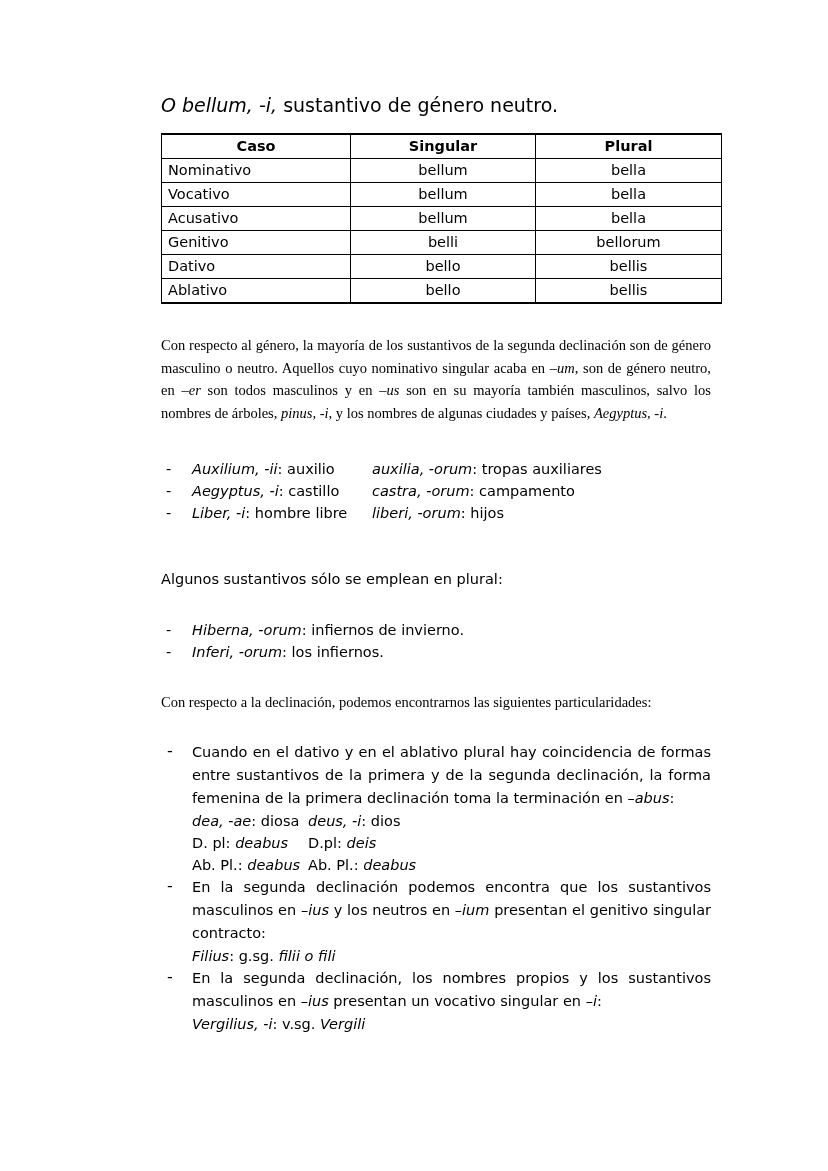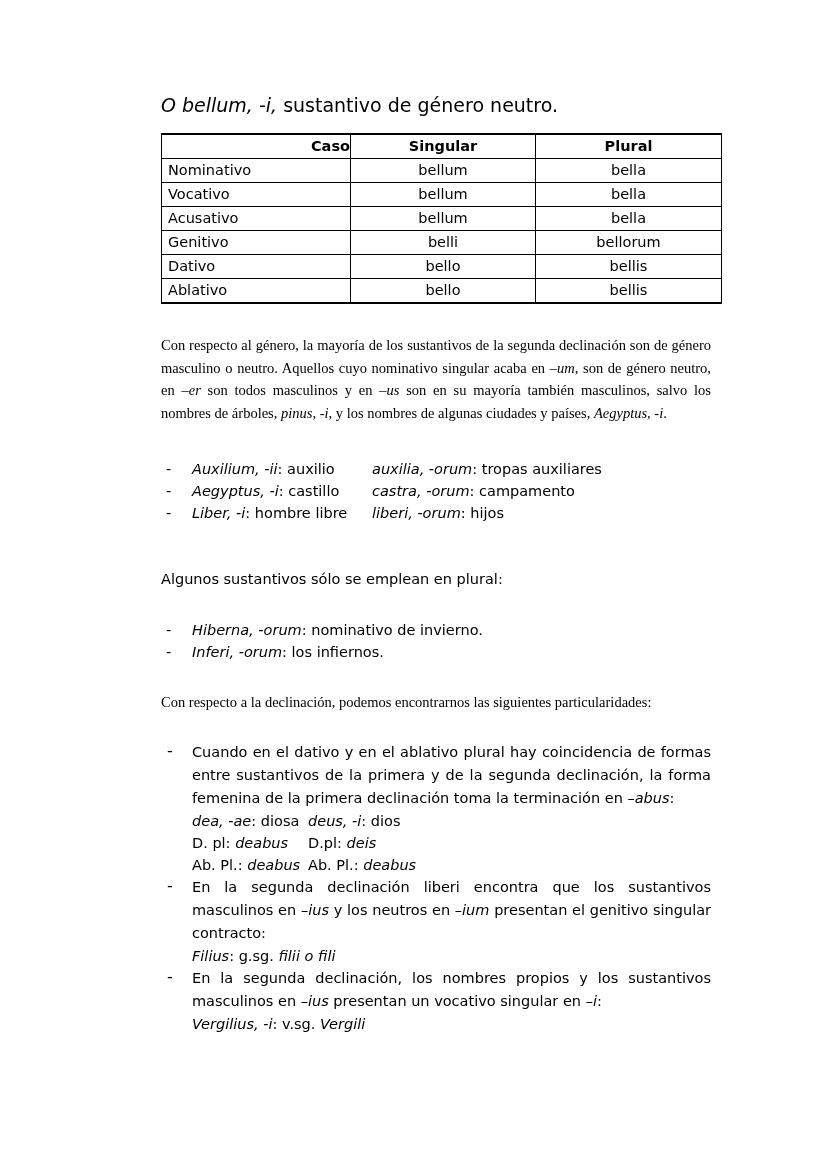--- a/index.html
+++ b/index.html
@@ -38,21 +38,21 @@
     margin-bottom: 30px;
     table-layout: fixed;
   }
   table.decl td, table.decl th {
     border: 1px solid #000000;
     font-size: 14.5px;
     height: 22px;
     padding: 0 0 1px 0;
     font-weight: normal;
   }
-  table.decl .c-case   { width: 188px; text-align: right; }
+  table.decl .c-case   { width: 188px; }
   table.decl .c-sing   { width: 184px; }
   table.decl .c-plur   { width: 185px; }
   table.decl thead td {
     text-align: center;
     font-weight: bold;
   }
   table.decl tbody td.case-name {
     text-align: left;
     padding-left: 6px;
     font-weight: normal;
@@ -222,21 +222,21 @@
 
   <div class="spacer-sm"></div>
 
   <p class="plain">Algunos sustantivos sólo se emplean en plural:</p>
 
   <div class="spacer-sm"></div>
 
   <div class="dash-list">
     <div class="dash-row">
       <span class="dash">-</span>
-      <span><span class="it">Hiberna, -orum</span><span>: nominativo de invierno.</span></span>
+      <span><span class="it">Hiberna, -orum</span><span>: infiernos de invierno.</span></span>
     </div>
     <div class="dash-row">
       <span class="dash">-</span>
       <span><span class="it">Inferi, -orum</span><span>: los infiernos.</span></span>
     </div>
   </div>
 
   <div class="spacer-sm"></div>
 
   <p class="para">Con respecto a la declinación, podemos encontrarnos las siguientes particularidades:</p>
@@ -248,21 +248,21 @@
     <div class="hang-item">
       <span class="dash">-</span>
       <div class="body"><span>Cuando en el dativo y en el ablativo plural hay coincidencia de formas entre sustantivos de la primera y de la segunda declinación, la forma femenina de la primera declinación toma la terminación en </span><span class="it">–abus</span><span>:</span></div>
       <div class="sub-block"><span class="s-a"><span class="it">dea, -ae</span><span>: diosa</span></span><span class="s-b"><span class="it">deus, -i</span><span>: dios</span></span></div>
       <div class="sub-block"><span class="s-a"><span>D. pl: </span><span class="it">deabus</span></span><span class="s-b"><span>D.pl: </span><span class="it">deis</span></span></div>
       <div class="sub-block"><span class="s-a"><span>Ab. Pl.: </span><span class="it">deabus</span></span><span class="s-b"><span>Ab. Pl.: </span><span class="it">deabus</span></span></div>
     </div>
 
     <div class="hang-item">
       <span class="dash">-</span>
-      <div class="body"><span>En la segunda declinación liberi encontra que los sustantivos masculinos en </span><span class="it">–ius</span><span> y los  neutros en </span><span class="it">–ium</span><span> presentan el genitivo singular contracto:</span></div>
+      <div class="body"><span>En la segunda declinación podemos encontra que los sustantivos masculinos en </span><span class="it">–ius</span><span> y los  neutros en </span><span class="it">–ium</span><span> presentan el genitivo singular contracto:</span></div>
       <div class="sub-line"><span class="it">Filius</span><span>: g.sg. </span><span class="it">filii o fili</span></div>
     </div>
 
     <div class="hang-item">
       <span class="dash">-</span>
       <div class="body"><span>En la segunda declinación, los nombres propios y los sustantivos masculinos en </span><span class="it">–ius</span><span> presentan un vocativo singular en </span><span class="it">–i</span><span>:</span></div>
       <div class="sub-line"><span class="it">Vergilius, -i</span><span>: v.sg. </span><span class="it">Vergili</span></div>
     </div>
 
   </div>

